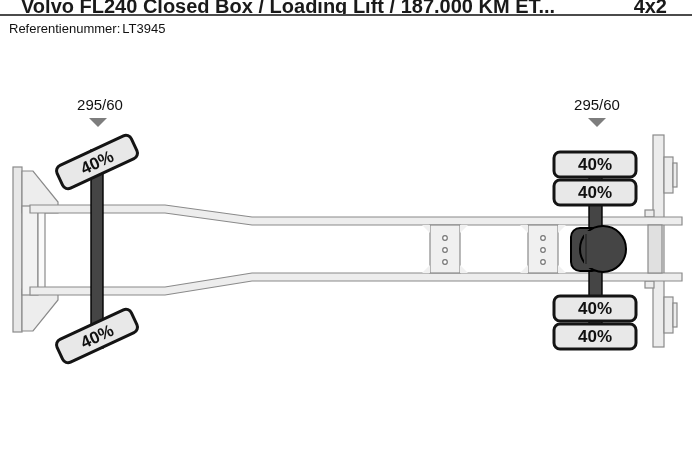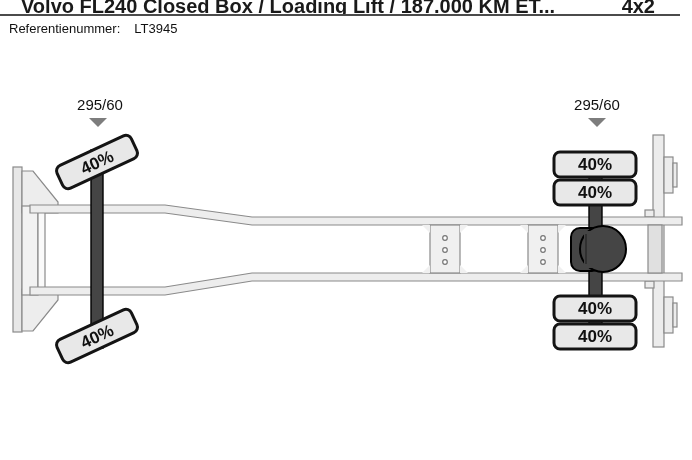--- a/index.html
+++ b/index.html
@@ -1,31 +1,31 @@
 <!DOCTYPE html>
 <html><head>
 <meta charset="utf-8">
 <style>
   html,body { margin:0; padding:0; }
   body {
     width:692px; height:460px; position:relative; overflow:hidden;
     background:#ffffff;
     font-family:"Liberation Sans", sans-serif;
   }
-  .header { position:absolute; top:0; left:0; right:12px; z-index:2; background:transparent; }
+  .header { position:absolute; top:0; left:0; right:0; z-index:2; background:transparent; }
   .title-clip { height:14px; overflow:hidden; position:relative; border-bottom:2px solid #4b4b4b; }
   .title-row {
     position:absolute; top:-5px; left:0; right:0;
     display:flex; justify-content:space-between; align-items:flex-start;
     padding:0 25px 0 21px;
     font-size:20px; font-weight:700; color:#1a1a1a; white-space:nowrap;
   }
   .title-row .veh { overflow:hidden; }
   .ref-row { padding:5px 0 0 9px; font-size:13px; color:#111; }
-  .ref-row .val { margin-left:14px; }
+  .ref-row .val { margin-left:2px; }
   svg.diagram { position:absolute; top:0; left:0; z-index:1; }
   .tread-label { font-size:17px; font-weight:700; fill:#111; }
   .size-label { font-size:15px; font-weight:400; fill:#111; }
 </style>
 </head>
 <body>
 
 <div class="header">
   <div class="title-clip">
     <div class="title-row">

